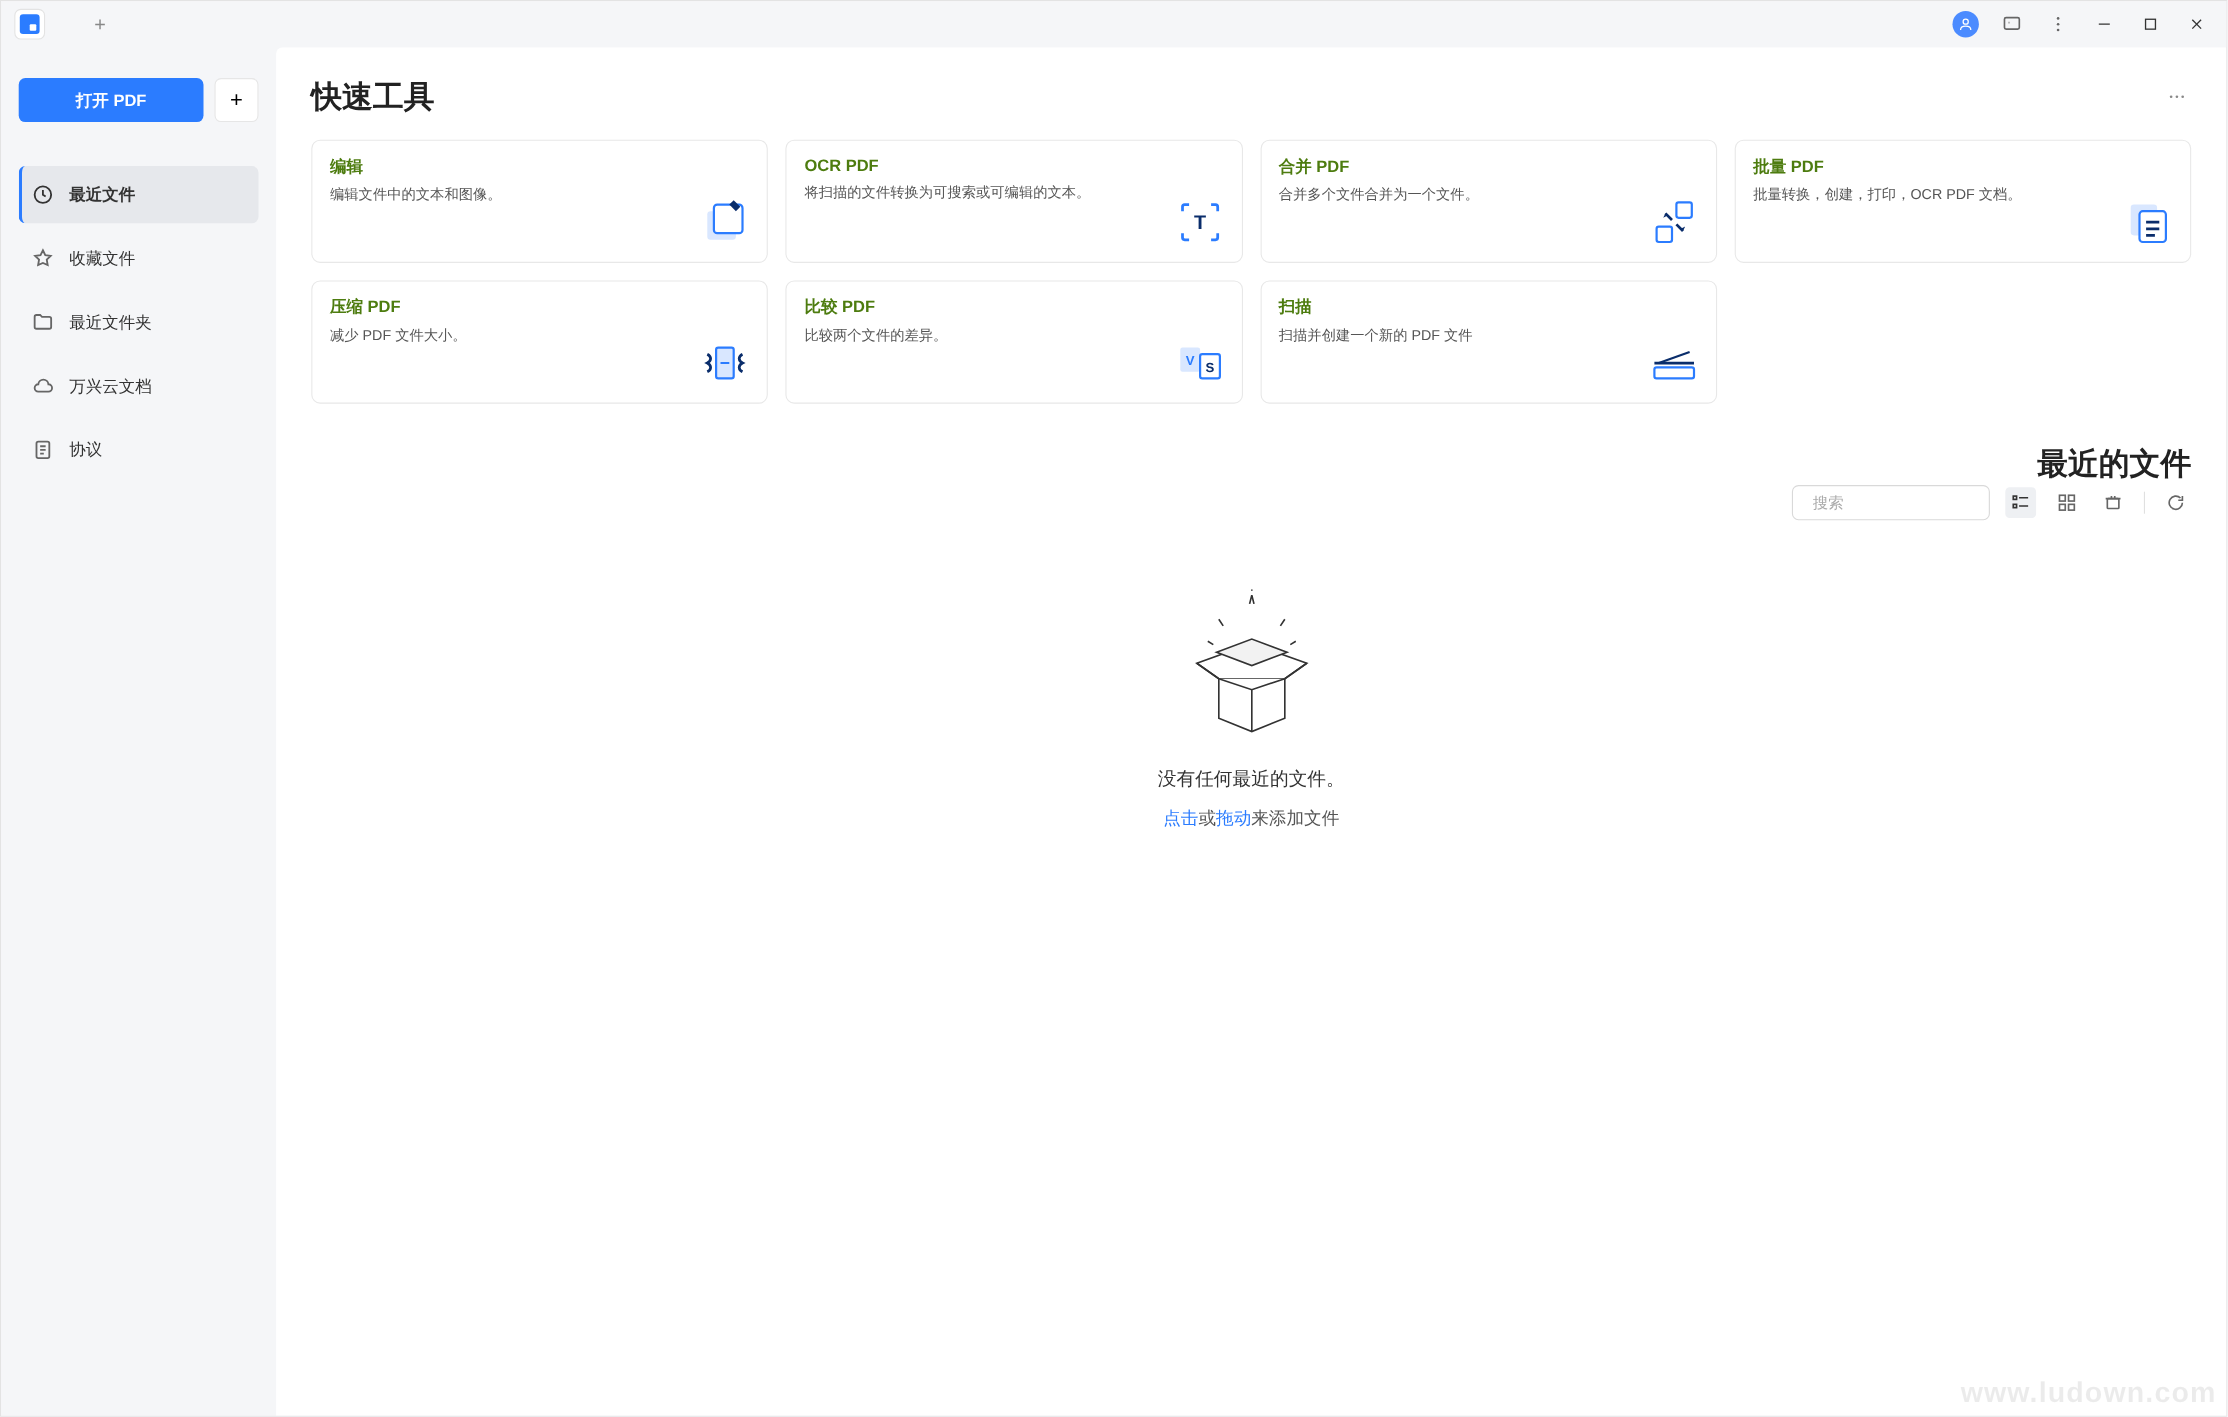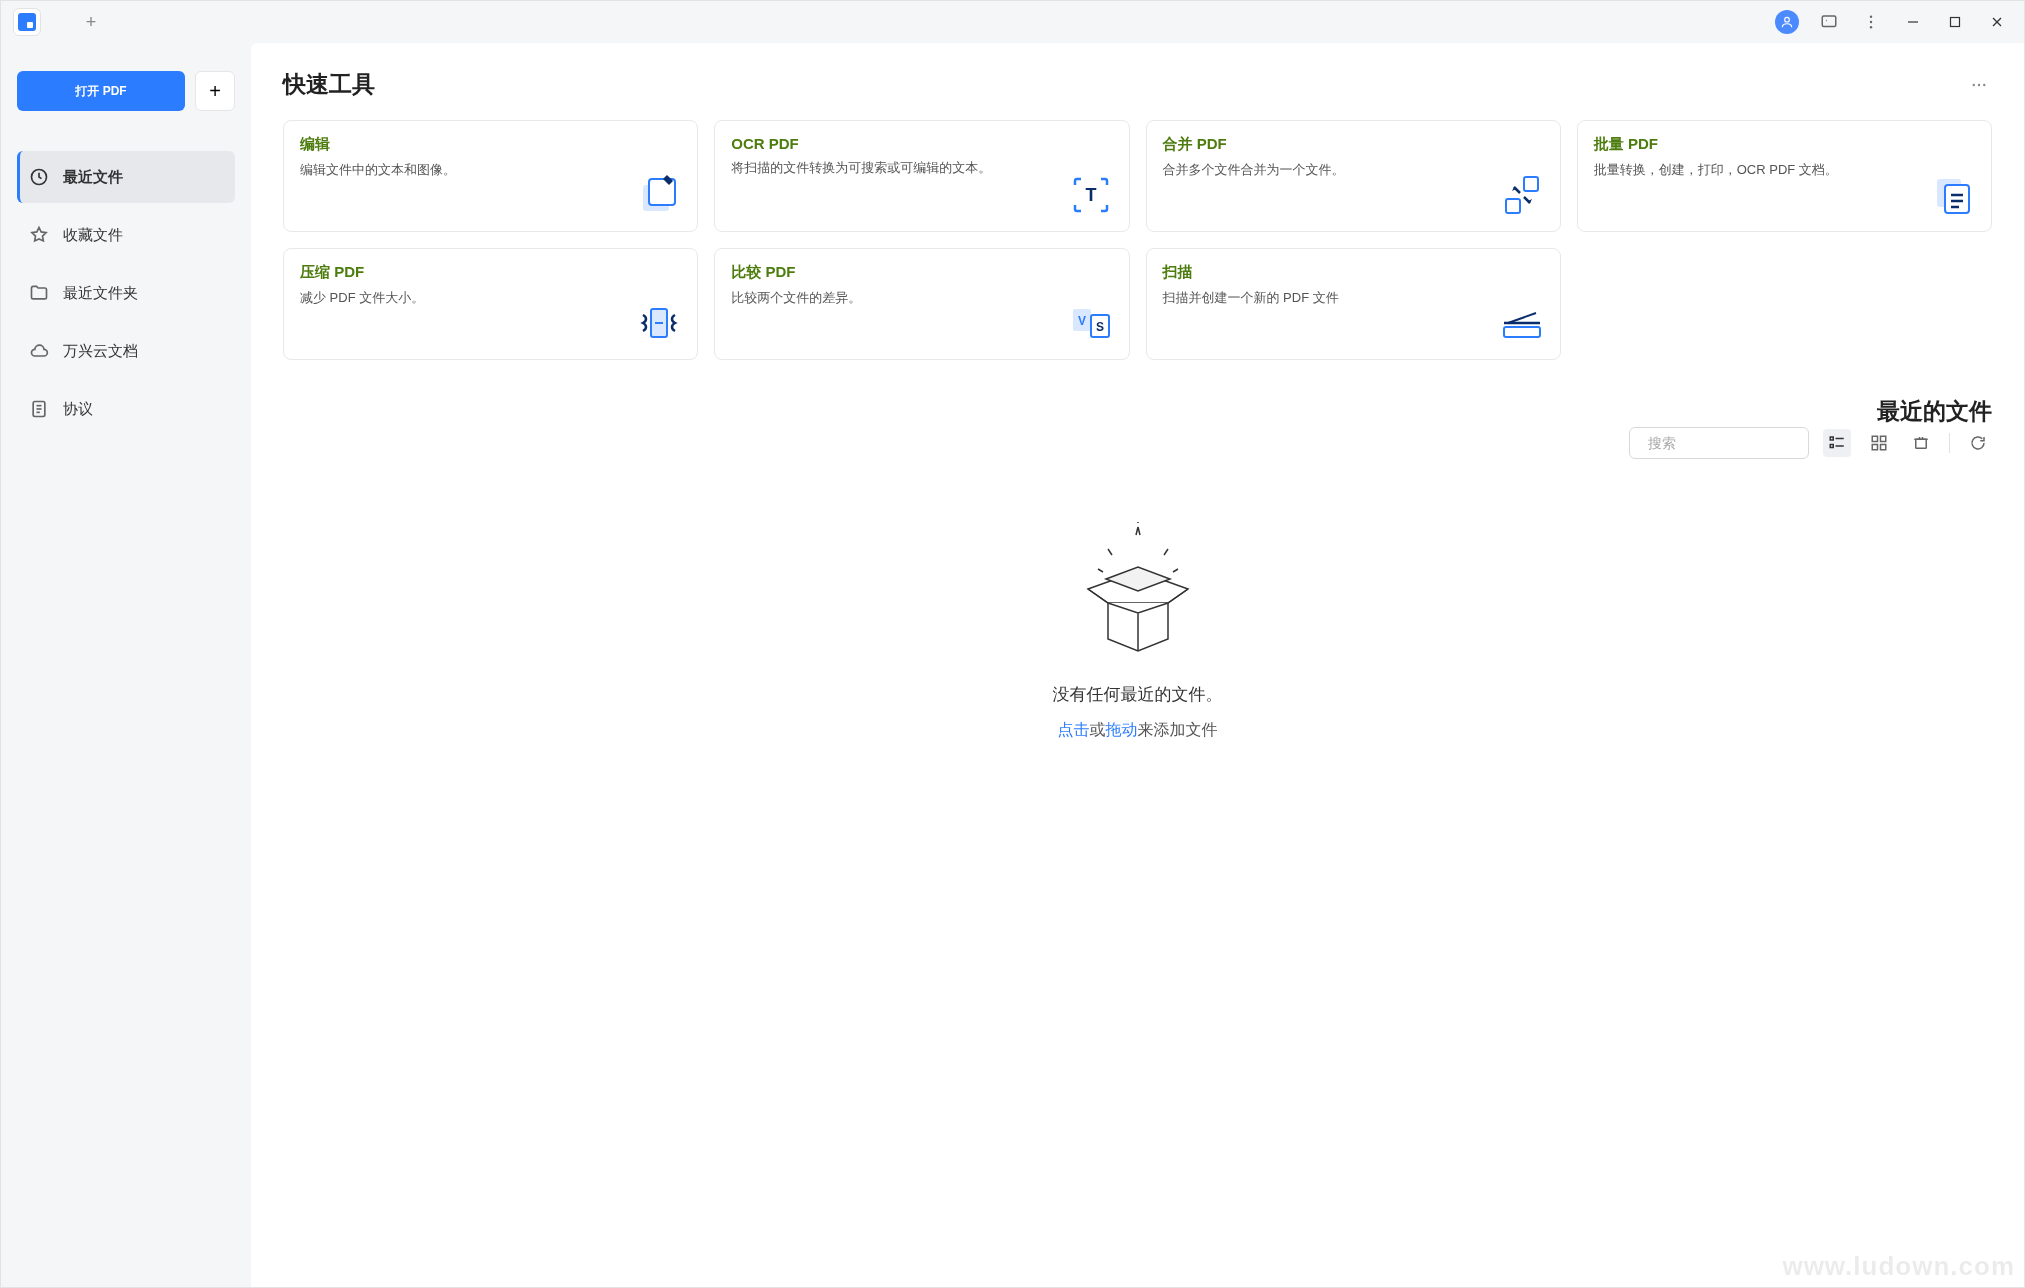--- a/index.html
+++ b/index.html
@@ -15,30 +15,30 @@
 .titlebar-right { margin-left: auto; display: flex; align-items: center; gap: 4px; }
 .tbar-btn { width: 38px; height: 38px; display: flex; align-items: center; justify-content: center; color: #555; cursor: pointer; }
 .avatar { width: 24px; height: 24px; border-radius: 50%; background: #4b8bff; display: flex; align-items: center; justify-content: center; color: #fff; }
 
 
 .body { display: flex; flex: 1; overflow: hidden; }
 
 
 .sidebar { width: 250px; background: #f5f6f8; padding: 28px 16px 16px 16px; display: flex; flex-direction: column; }
 .open-row { display: flex; gap: 10px; margin-bottom: 40px; }
-.open-btn { flex: 1; background: #2b7cff; color: #fff; border: none; border-radius: 6px; height: 40px; font-size: 12px; font-weight: 600; cursor: pointer; }
+.open-btn { flex: 1; background: #2b7cff; color: #fff; border: none; border-radius: 6px; height: 40px; font-size: 15px; font-weight: 600; cursor: pointer; }
 .add-btn { width: 40px; height: 40px; background: #fff; border: 1px solid #e6e6e6; border-radius: 6px; display: flex; align-items: center; justify-content: center; font-size: 20px; cursor: pointer; }
 .nav-item { display: flex; align-items: center; gap: 14px; height: 52px; padding: 0 12px; color: #333; border-radius: 6px; font-size: 15px; cursor: pointer; margin-bottom: 6px; }
 .nav-item.active { background: #e6e8ec; font-weight: 600; border-left: 3px solid #2b7cff; padding-left: 9px; }
 .nav-icon { width: 20px; height: 20px; color: #555; flex-shrink: 0; }
 
 
 .main { flex: 1; background: #fff; padding: 26px 32px; overflow: auto; border-top-left-radius: 6px; }
 .section-header { display: flex; align-items: center; justify-content: space-between; margin-bottom: 20px; }
-.section-title { font-size: 23px; font-weight: 700; color: #222; }
+.section-title { font-size: 28px; font-weight: 700; color: #222; }
 .more-icon { color: #888; cursor: pointer; padding: 4px; }
 
 
 .card-grid { display: grid; grid-template-columns: repeat(4, 1fr); gap: 16px; margin-bottom: 36px; }
 .card { border: 1px solid #e8e8e8; border-radius: 8px; padding: 14px 16px; min-height: 112px; display: flex; justify-content: space-between; cursor: pointer; background: #fff; }
 .card-left { flex: 1; }
 .card-title { font-size: 15px; font-weight: 700; color: #4d7c0f; margin-bottom: 6px; }
 .card-desc { font-size: 13px; color: #555; line-height: 1.5; }
 .card-icon { width: 44px; height: 44px; align-self: flex-end; flex-shrink: 0; }
 

